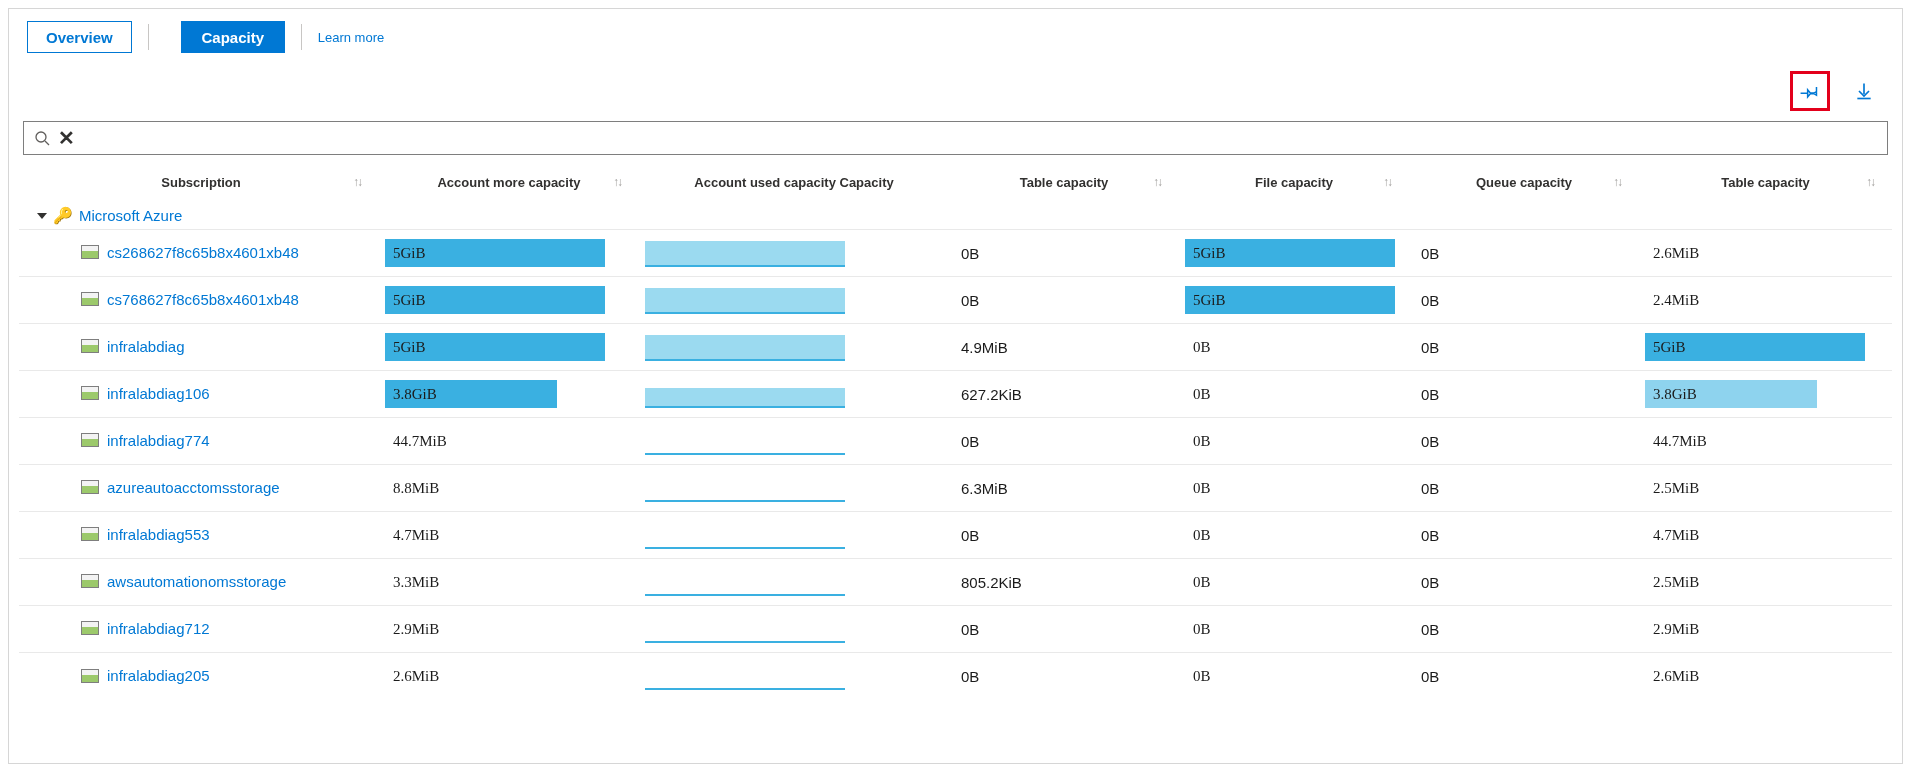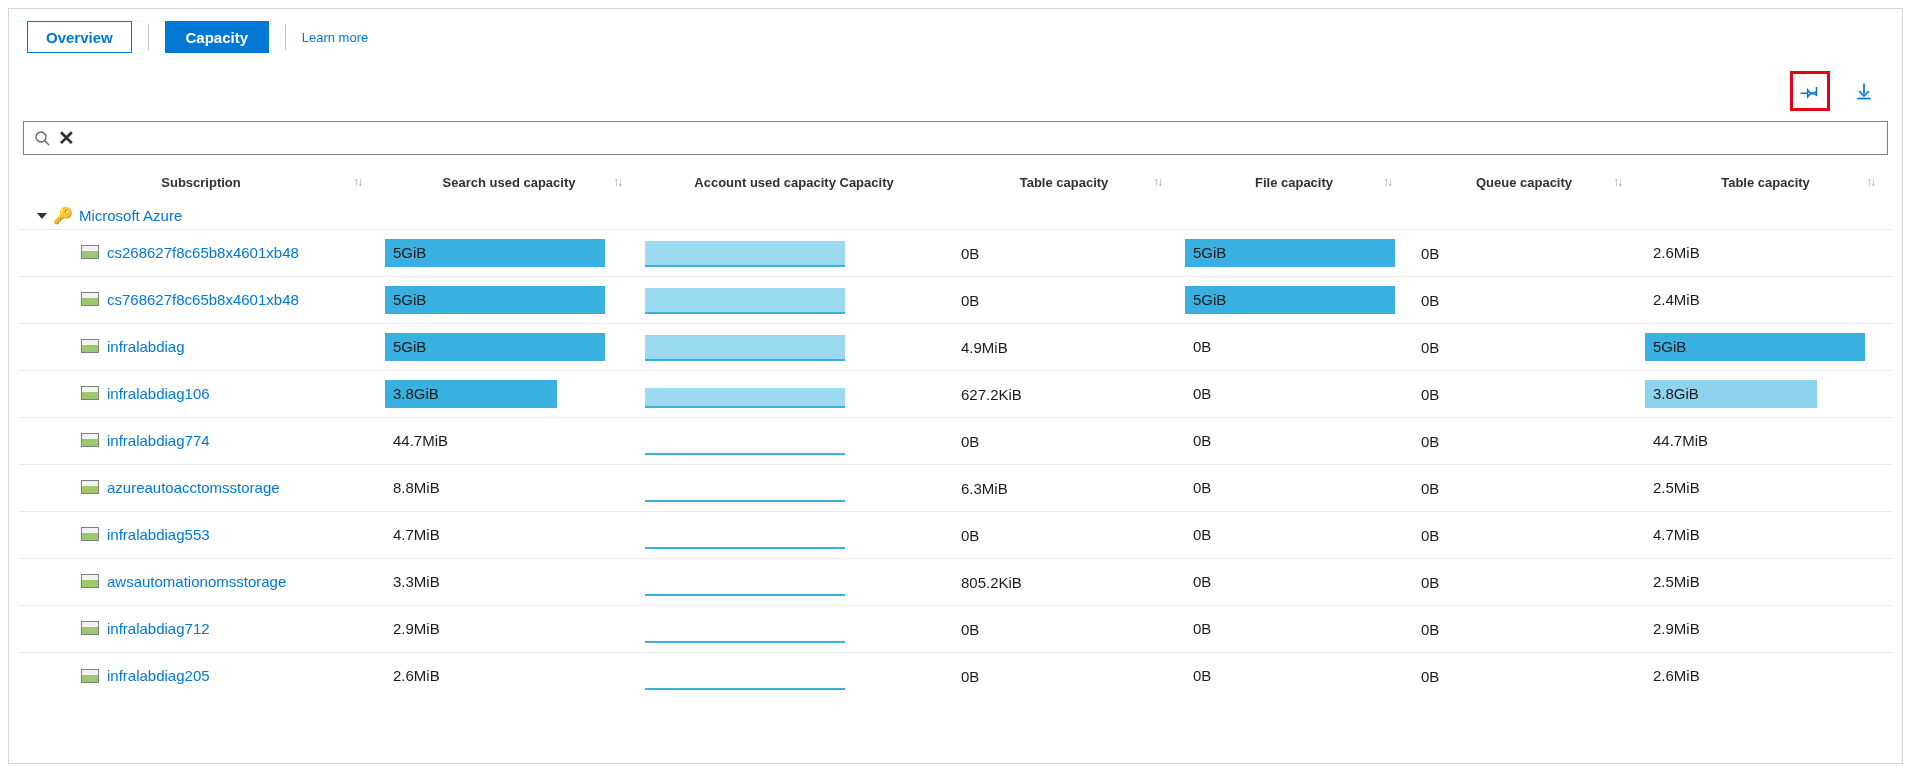--- a/index.html
+++ b/index.html
@@ -34,20 +34,21 @@
     font-size: 15px;
     font-weight: 600;
     border: 1px solid #0078d4;
     background: #fff;
     color: #0078d4;
     cursor: pointer;
   }
   .tab-btn.active {
     background: #0078d4;
     color: #fff;
+    margin-left: 16px;
   }
   .vsep {
     width: 1px;
     height: 26px;
     background: #c8c6c4;
     margin: 0 16px;
   }
   .link {
     color: #0078d4;
     font-size: 13px;
@@ -163,20 +164,21 @@
   }
   .storage-icon {
     width: 18px; height: 14px;
     display:inline-block;
     border:1px solid #7e7e7e;
     background: linear-gradient(#f3f3f3 0 40%, #9cc96b 40% 100%);
   }
   .bar-cell {
     position: relative;
     height: 28px;
+    font-family: Liberation Serif, serif;
   }
   .bar-fill {
     position: absolute;
     top: 0; bottom: 0; left: 0;
     background: #3ab0e1;
   }
   .bar-fill.light { background: #8ed3ee; }
   .bar-label {
     position: relative;
     z-index: 2;
@@ -247,21 +249,21 @@
         <col class="c-used">
         <col class="c-tl">
         <col class="c-blob">
         <col class="c-file">
         <col class="c-queue">
         <col class="c-table">
     </colgroup>
     <thead>
       <tr>
         <th><span>Subscription</span><span class="sort-icon">↑↓</span></th>
-        <th><span>Search used capacity</span><span class="sort-icon">↑↓</span></th>
+        <th><span>Account more capacity</span><span class="sort-icon">↑↓</span></th>
         <th><span>Account used capacity Capacity</span></th>
         <th><span>Table capacity</span><span class="sort-icon">↑↓</span></th>
         <th><span>File capacity</span><span class="sort-icon">↑↓</span></th>
         <th><span>Queue capacity</span><span class="sort-icon">↑↓</span></th>
         <th><span>Table capacity</span><span class="sort-icon">↑↓</span></th>
       </tr>
     </thead>
     <tbody id="tbody">
       <tr class="group-row">
         <td colspan="7">

